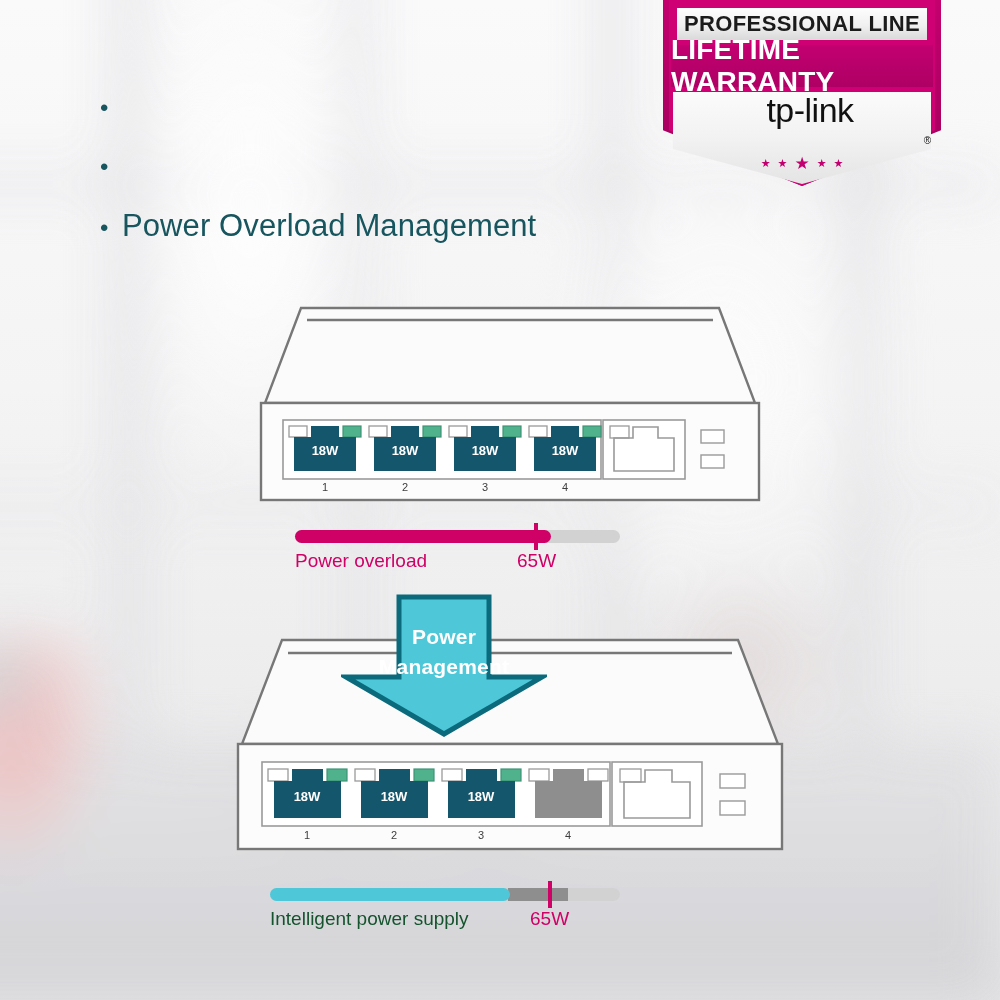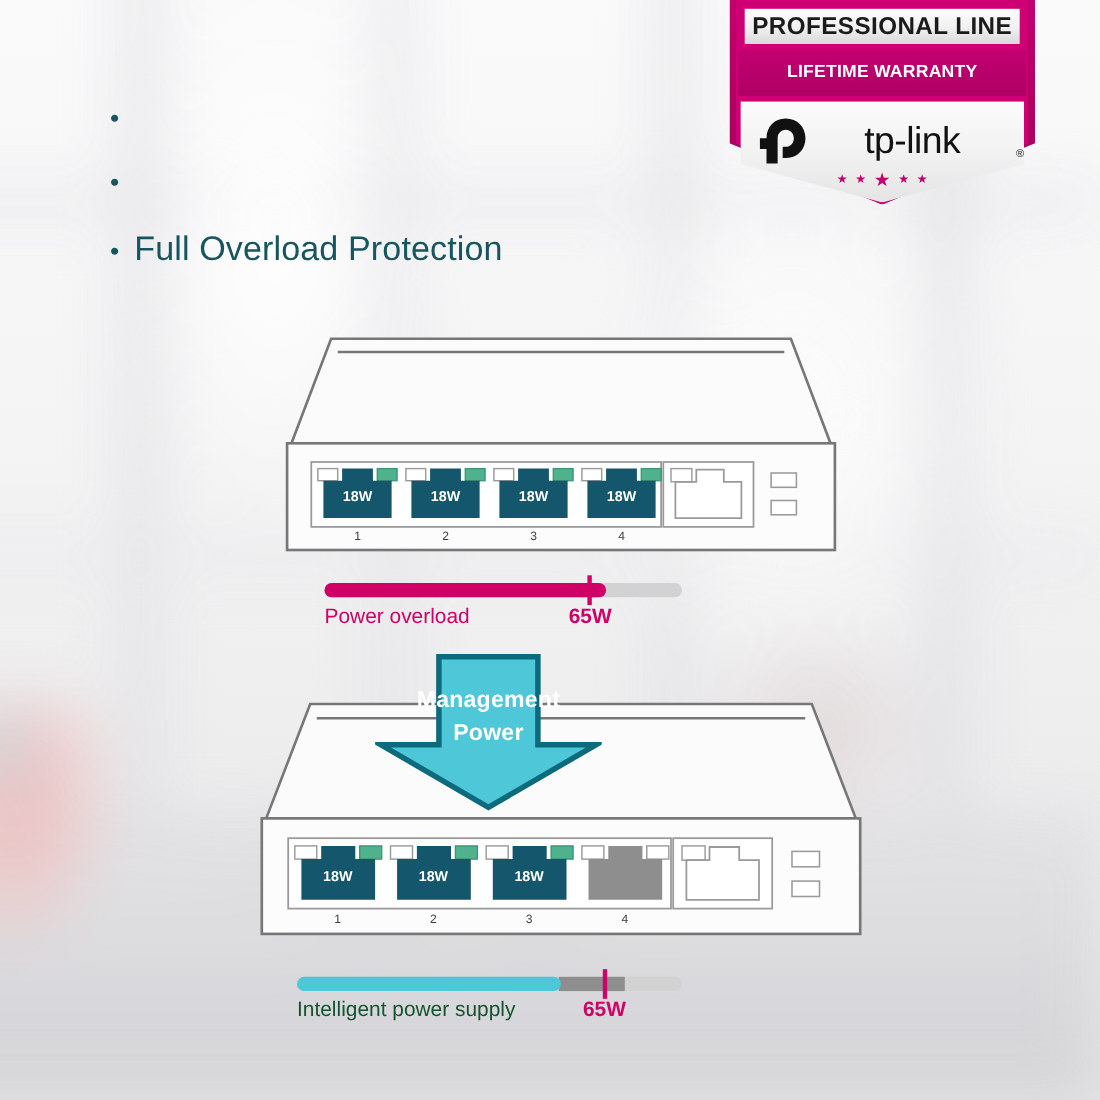--- a/index.html
+++ b/index.html
@@ -97,30 +97,30 @@
   .badge-pro {
     position:absolute; left:14px; top:8px; right:14px; height:32px;
     background: linear-gradient(180deg,#fdfdfd 0%, #f0f0f0 55%, #d9d9d9 100%);
     display:flex; align-items:center; justify-content:center;
     color:#1b1b1b; font-weight:bold; font-size:22px; letter-spacing:.4px;
   }
   .badge-warranty {
     position:absolute; left:8px; top:45px; right:8px; height:42px;
     background: linear-gradient(180deg,#c20070 0%, #ae0064 100%);
     display:flex; align-items:center; justify-content:center;
-    color:#ffffff; font-weight:bold; font-size:16px; letter-spacing:.2px;
+    color:#ffffff; font-weight:bold; font-size:28px; letter-spacing:.2px;
   }
   .badge-logo-panel {
     position:absolute; left:10px; top:92px; right:10px; bottom:2px;
     background: linear-gradient(180deg,#fbfbfb 0%, #f2f2f2 50%, #e4e4e4 100%);
     clip-path: polygon(0 0, 100% 0, 100% 62%, 50% 100%, 0 62%);
   }
   .badge-logo {
     position:absolute; left:16px; right:0; top:10px; height:52px;
-    display:flex; align-items:center; justify-content:space-between; gap:5px;
+    display:flex; align-items:center; justify-content:flex-end; gap:5px;flex-direction:column;
   }
   .badge-stars {
     position:absolute; left:0; right:0; top:62px; height:18px;
     display:flex; align-items:center; justify-content:center; gap:7px;
     color:#c2006f; font-size:11px; line-height:1;
   }
   .badge-stars .big { font-size:17px; }
 
   
   .device { position:absolute; }
@@ -140,21 +140,21 @@
   .bar-track {
     position:absolute; height:13px; border-radius:7px; background:#d2d2d2;
   }
   .bar-fill { position:absolute; height:13px; border-radius:7px; }
   .bar-seg  { position:absolute; height:13px; }
   .bar-tick { position:absolute; width:4px; height:27px; background:#cf0066; }
   .bar-label {
     position:absolute; font-size:19px; white-space:nowrap;
   }
   .bar-value {
-    position:absolute; font-size:19px; color:#cf0066; white-space:nowrap;font-weight:bold;
+    position:absolute; font-size:19px; color:#cf0066; white-space:nowrap;
   }
 
   
   .arrow { position:absolute; left:341px; top:594px; width:206px; height:144px; }
   .arrow-text {
     position:absolute; left:0; right:0; top:28px;
     text-align:center; color:#ffffff; font-weight:bold;
     font-size:21px; line-height:30px; letter-spacing:.2px;
     pointer-events:none;
   }
@@ -186,21 +186,21 @@
 
   <div class="bullets">
     <div class="bullet-row">
       <span class="bullet-dot">•</span>
     </div>
     <div class="bullet-row">
       <span class="bullet-dot">•</span>
     </div>
     <div class="bullet-row">
       <span class="bullet-dot">•</span>
-      <span class="bullet-text">Full Overload Protection</span>
+      <span class="bullet-text">Power Overload Management</span>
     </div>
   </div>
 
   <div class="badge">
     <div class="badge-frame"></div>
     <div class="badge-inner"></div>
 
     <div class="badge-pro">
       <span>PROFESSIONAL LINE</span>
     </div>
@@ -338,22 +338,22 @@
       <rect x="488" y="142" width="25" height="14" fill="#ffffff" stroke="#9a9a9a" stroke-width="1.4"></rect>
       <rect x="488" y="169" width="25" height="14" fill="#ffffff" stroke="#9a9a9a" stroke-width="1.4"></rect>
     </svg>
   </div>
 
   <div class="arrow">
     <svg width="206" height="144" viewBox="0 0 206 144">
       <path d="M58 3 L148 3 L148 83 L201 83 L103 140 L5 83 L58 83 Z" fill="#4ec8d8" stroke="#0b6b7c" stroke-width="5" stroke-linejoin="miter"></path>
     </svg>
     <div class="arrow-text">
+      <div>Power</div>
       <div>Management</div>
-      <div>Power</div>
     </div>
   </div>
 
   <div class="bar-block" style="left:270px; top:882px; width:360px; height:55px;">
     <div class="bar-track" style="left:0; top:6px; width:350px;"></div>
     <div class="bar-seg" style="left:238px; top:6px; width:60px; background:#8e8e8e;"></div>
     <div class="bar-fill" style="left:0; top:6px; width:240px; background:#4ec8d8;"></div>
     <div class="bar-tick" style="left:278px; top:-1px;"></div>
     <div class="bar-label" style="left:0; top:26px; color:#14532d;">Intelligent power supply</div>
     <div class="bar-value" style="left:260px; top:26px;">65W</div>

